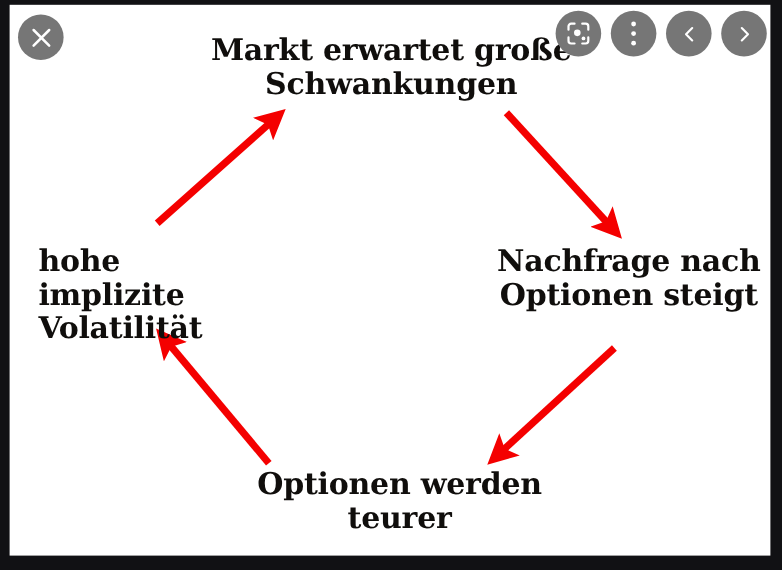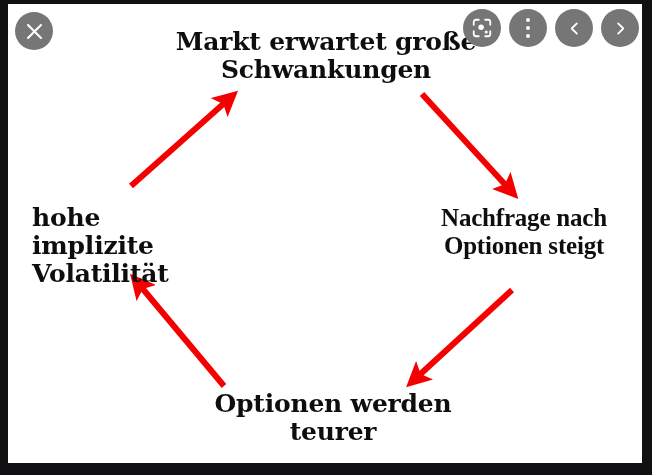--- a/index.html
+++ b/index.html
@@ -49,21 +49,21 @@
     color: #100e0c;
     font-family: "DejaVu Serif", "Liberation Serif", serif;
     font-weight: bold;
     font-size: 25px;
     line-height: 1.12;
     text-align: center;
     letter-spacing: -0.2px;
     white-space: pre-line;
   }
   #node-top     { left: 150px; top: 24px;  width: 336px; }
-  #node-right   { left: 398px; top: 200px; width: 236px; text-align: center; font-family: Liberation Serif, serif; }
+  #node-right   { left: 398px; top: 200px; width: 236px; text-align: center; }
   #node-bottom  { left: 175px; top: 386px; width: 300px; }
   #node-left    { left: 6px;   top: 200px; width: 216px; text-align: left; padding-left: 18px; box-sizing: border-box;}
 
   
   .ctl {
     position: absolute;
     width: 38px;
     height: 38px;
     border-radius: 50%;
     background: #767676;

